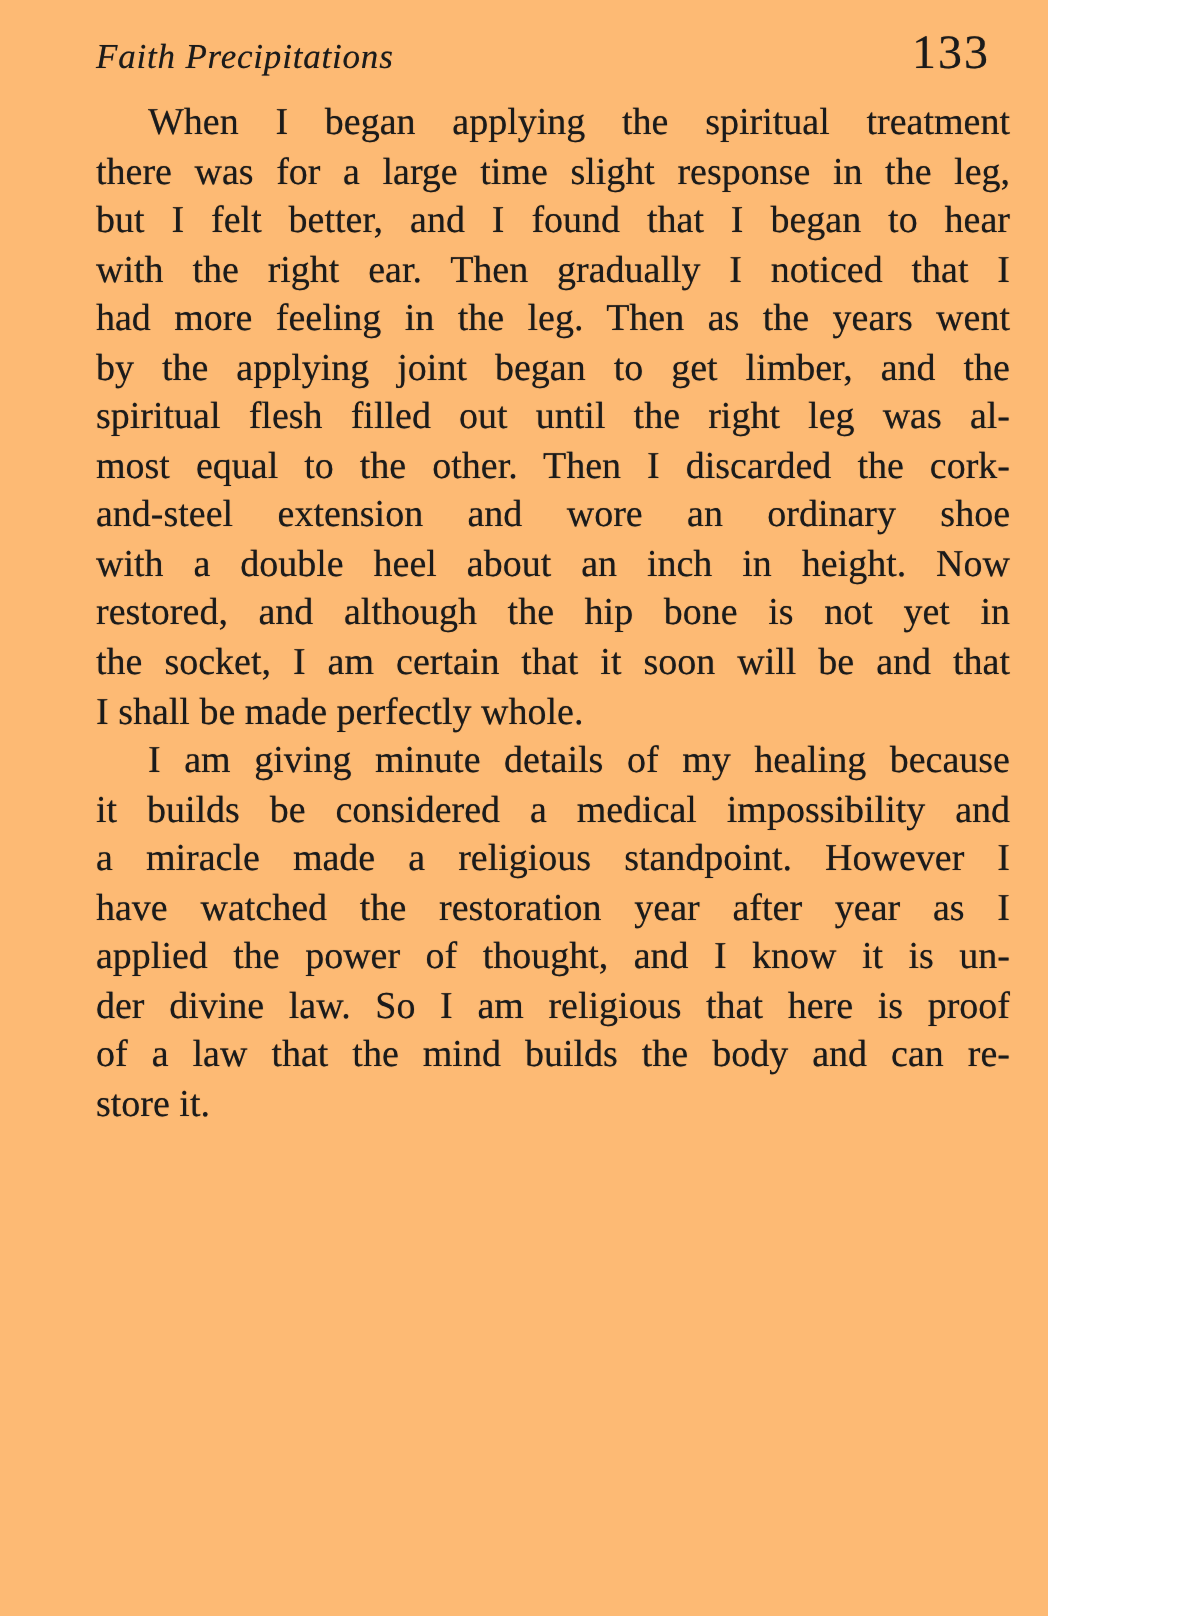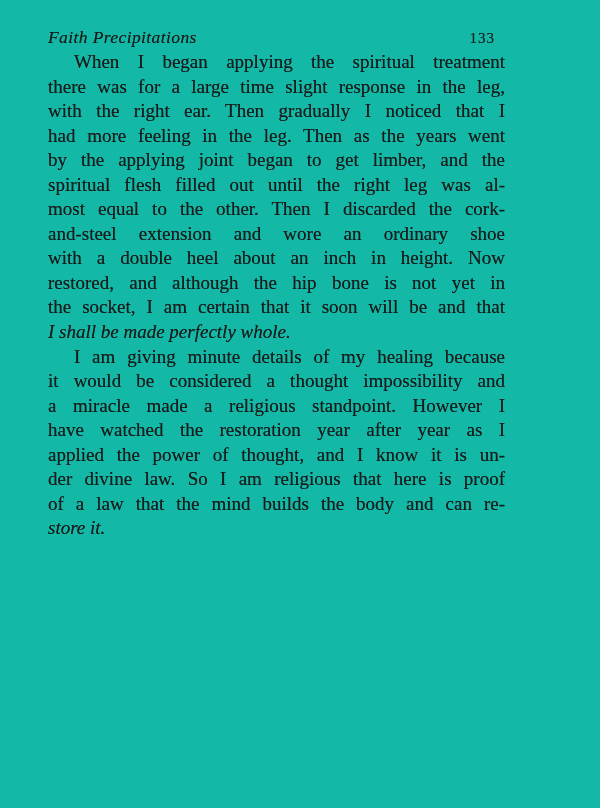--- a/index.html
+++ b/index.html
@@ -2,23 +2,23 @@
 <html><head>
 <meta charset="utf-8">
 <style>
   html, body {
     margin: 0;
     padding: 0;
     background: #ffffff;
   }
   .page {
     position: relative;
-    width: 600px;
+    width: 524px;
     height: 808px;
-    background: #14b8a6;
+    background: #fdba74;
     overflow: hidden;
     font-family: "Liberation Serif", serif;
     color: #1b1b1b;
   }
   
   .runhead {
     position: absolute;
     left: 48px;
     top: 14px;
     width: 457px;
@@ -26,25 +26,24 @@
     justify-content: space-between;
     align-items: baseline;
   }
   .runhead .title {
     font-style: italic;
     font-size: 17.5px;
     letter-spacing: 0.4px;
     text-shadow: 0 0 0.4px rgba(0,0,0,0.55);
   }
   .runhead .folio {
-    font-size: 15px;
+    font-size: 24px;
     letter-spacing: 1px;
     padding-right: 10px;
     text-shadow: 0 0 0.4px rgba(0,0,0,0.55);
-    margin-top: 16px;
   }
   
   .bodyblock {
     position: absolute;
     left: 48px;
     top: 50px;
     width: 457px;
   }
   .line {
     font-size: 19px;
@@ -53,50 +52,50 @@
     text-align-last: justify;
     white-space: normal;
     text-shadow: 0 0 0.45px rgba(0,0,0,0.6);
   }
   .line.indent {
     text-indent: 26px;
   }
   .line.end {
     text-align: right;
     text-align-last: left;
-    font-style: italic;
   }
 </style>
 </head>
 <body>
 
 <div class="page">
 
   <div class="runhead">
     <span class="title">Faith Precipitations</span>
     <span class="folio">133</span>
   </div>
 
   <div class="bodyblock">
 
     <div class="line indent">When I began applying the spiritual treatment</div>
     <div class="line">there was for a large time slight response in the leg,</div>
+    <div class="line">but I felt better, and I found that I began to hear</div>
     <div class="line">with the right ear. Then gradually I noticed that I</div>
     <div class="line">had more feeling in the leg. Then as the years went</div>
     <div class="line">by the applying joint began to get limber, and the</div>
     <div class="line">spiritual flesh filled out until the right leg was al-</div>
     <div class="line">most equal to the other. Then I discarded the cork-</div>
     <div class="line">and-steel extension and wore an ordinary shoe</div>
     <div class="line">with a double heel about an inch in height. Now</div>
     <div class="line">restored, and although the hip bone is not yet in</div>
     <div class="line">the socket, I am certain that it soon will be and that</div>
     <div class="line end">I shall be made perfectly whole.</div>
 
     <div class="line indent">I am giving minute details of my healing because</div>
-    <div class="line">it would be considered a thought impossibility and</div>
+    <div class="line">it builds be considered a medical impossibility and</div>
     <div class="line">a miracle made a religious standpoint. However I</div>
     <div class="line">have watched the restoration year after year as I</div>
     <div class="line">applied the power of thought, and I know it is un-</div>
     <div class="line">der divine law. So I am religious that here is proof</div>
     <div class="line">of a law that the mind builds the body and can re-</div>
     <div class="line end">store it.</div>
   </div>
 
 </div>
 

